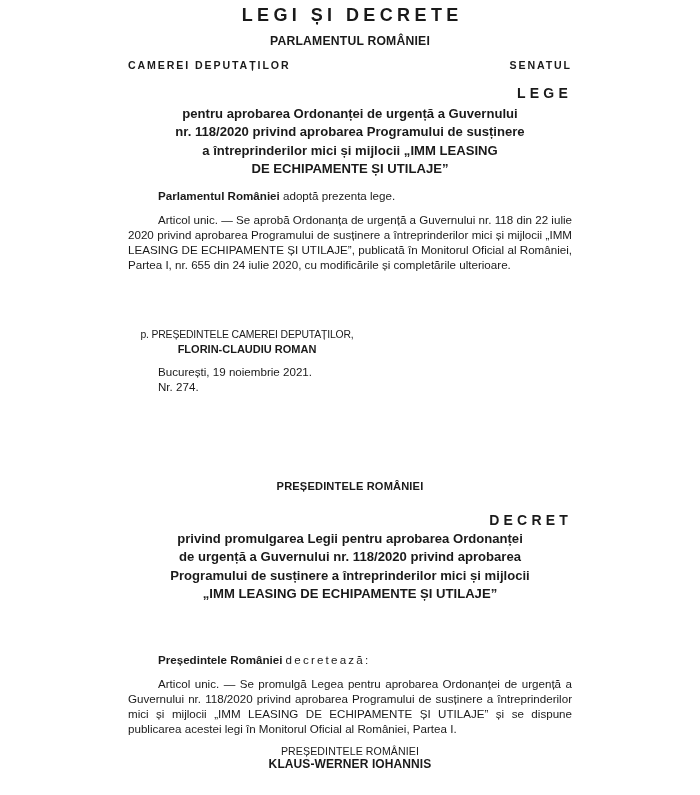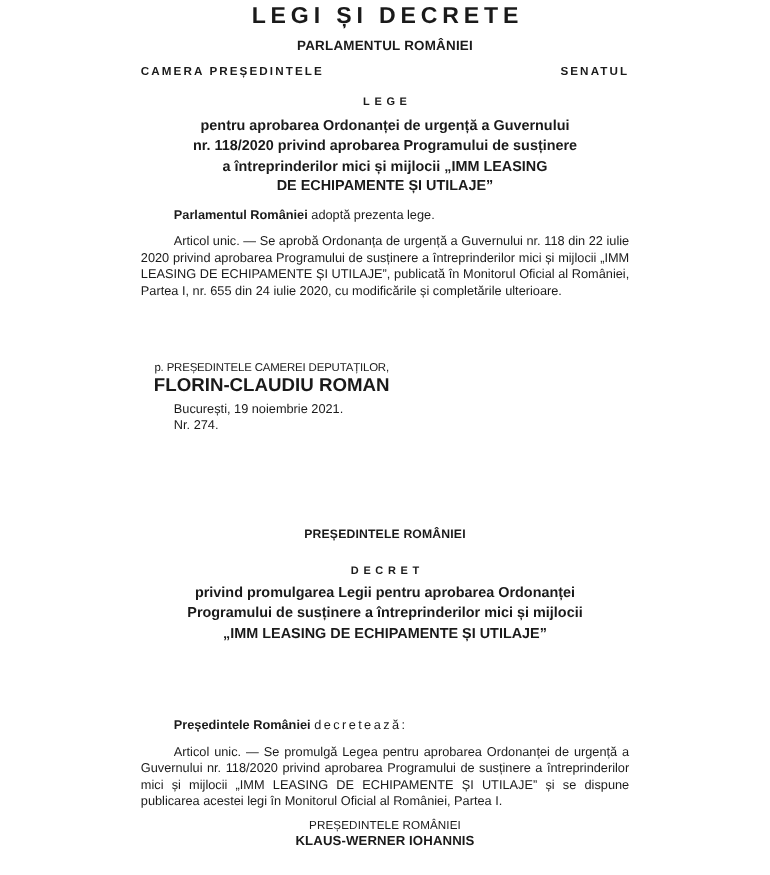--- a/index.html
+++ b/index.html
@@ -28,21 +28,21 @@
   .col {
     position: absolute;
     left: 128px;
     width: 444px;
   }
 
   
   .masthead-title {
     top: 4px;
     text-align: center;
-    font-size: 21px;
+    font-size: 18px;
     font-weight: bold;
     letter-spacing: 4.4px;
     line-height: 22px;
     text-indent: 4.4px;
   }
   .masthead-sub {
     top: 33px;
     text-align: center;
     font-size: 12.2px;
     font-weight: bold;
@@ -56,22 +56,22 @@
     align-items: baseline;
     font-size: 10.6px;
     font-weight: bold;
     letter-spacing: 1.9px;
     line-height: 14px;
   }
   .chambers .right { letter-spacing: 1.9px; }
 
   
   .act-word {
-    text-align: center;
-    font-size: 10px;
+    text-align: right;
+    font-size: 14px;
     font-weight: bold;
     letter-spacing: 4.2px;
     text-indent: 4.2px;
     line-height: 18px;
   }
   .act-title {
     text-align: center;
     font-size: 13.1px;
     font-weight: bold;
     line-height: 18.4px;
@@ -104,21 +104,21 @@
     display: flex;
     justify-content: flex-start;
     font-size: 10.4px;
     line-height: 13.6px;
     gap: 41px;
   }
   .sig-col { text-align: center; }
   .sig-col.left  { width: 246px; margin-left: -4px; }
   .sig-col.right { width: 200px; }
   .sig-role { font-weight: normal; white-space: nowrap; letter-spacing: -0.15px; }
-  .sig-name { font-weight: bold; font-size: 17px; line-height: 15px; white-space: nowrap; }
+  .sig-name { font-weight: bold; font-size: 11px; line-height: 15px; white-space: nowrap; }
 
   .place-lines {
     font-size: 11.6px;
     line-height: 15.2px;
     margin-left: 30px;
   }
 
   .center-role {
     text-align: center;
     font-size: 11.1px;
@@ -145,21 +145,21 @@
 </head>
 <body>
 
 <div class="page">
 
   <div class="col masthead-title">LEGI ȘI DECRETE</div>
 
   <div class="col masthead-sub">PARLAMENTUL ROMÂNIEI</div>
 
   <div class="col chambers">
-    <span class="left">CAMERA PREȘEDINTELE</span>
+    <span class="left">CAMEREI DEPUTAȚILOR</span>
     <span class="right">SENATUL</span>
   </div>
 
   <div class="col act-word" style="top:84px;">LEGE</div>
 
   <div class="col act-title" style="top:105px;">
     <span class="ln">pentru aprobarea Ordonanței de urgență a Guvernului</span>
     <span class="ln">nr. 118/2020 privind aprobarea Programului de susținere</span>
     <span class="ln">a întreprinderilor mici și mijlocii „IMM LEASING</span>
     <span class="ln">DE ECHIPAMENTE ȘI UTILAJE”</span>
@@ -183,20 +183,21 @@
     <div>București, 19 noiembrie 2021.</div>
     <div>Nr. 274.</div>
   </div>
 
   <div class="col center-role" style="top:479px;">PREȘEDINTELE ROMÂNIEI</div>
 
   <div class="col act-word" style="top:511px;">DECRET</div>
 
   <div class="col act-title" style="top:530px;">
     <span class="ln">privind promulgarea Legii pentru aprobarea Ordonanței</span>
+    <span class="ln">de urgență a Guvernului nr. 118/2020 privind aprobarea</span>
     <span class="ln">Programului de susținere a întreprinderilor mici și mijlocii</span>
     <span class="ln">„IMM LEASING DE ECHIPAMENTE ȘI UTILAJE”</span>
   </div>
 
 
   <div class="col lead-line" style="top:652px;">
     <b>Președintele României</b><span>&nbsp;</span><span class="spaced-word">decretează:</span>
   </div>
 
   <div class="col para indent" style="top:676px;">Articol unic. — Se promulgă Legea pentru aprobarea Ordonanței de urgență a Guvernului nr. 118/2020 privind aprobarea Programului de susținere a întreprinderilor mici și mijlocii „IMM LEASING DE ECHIPAMENTE ȘI UTILAJE” și se dispune publicarea acestei legi în Monitorul Oficial al României, Partea I.</div>

